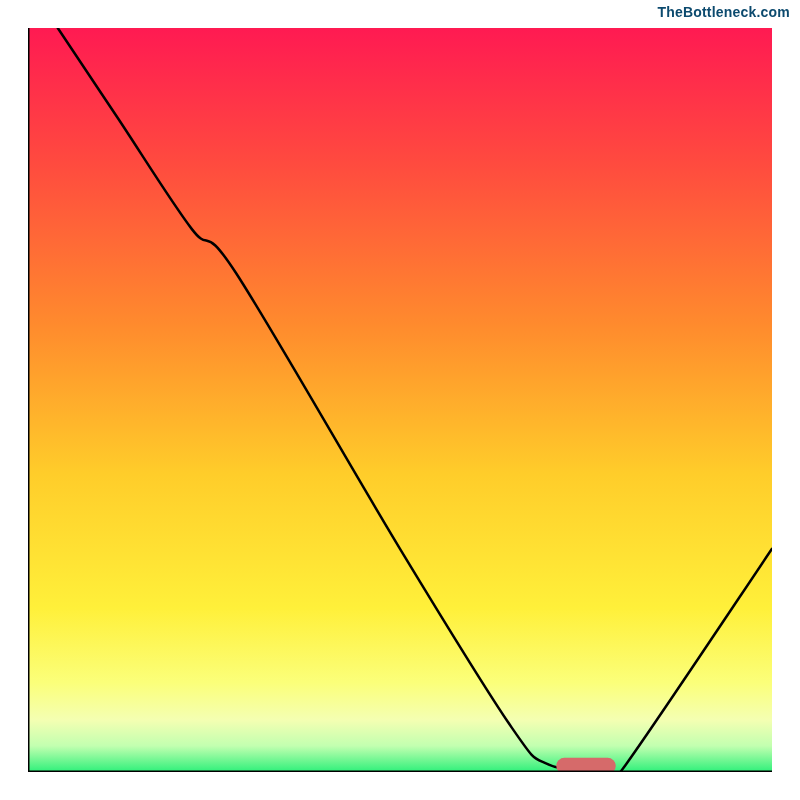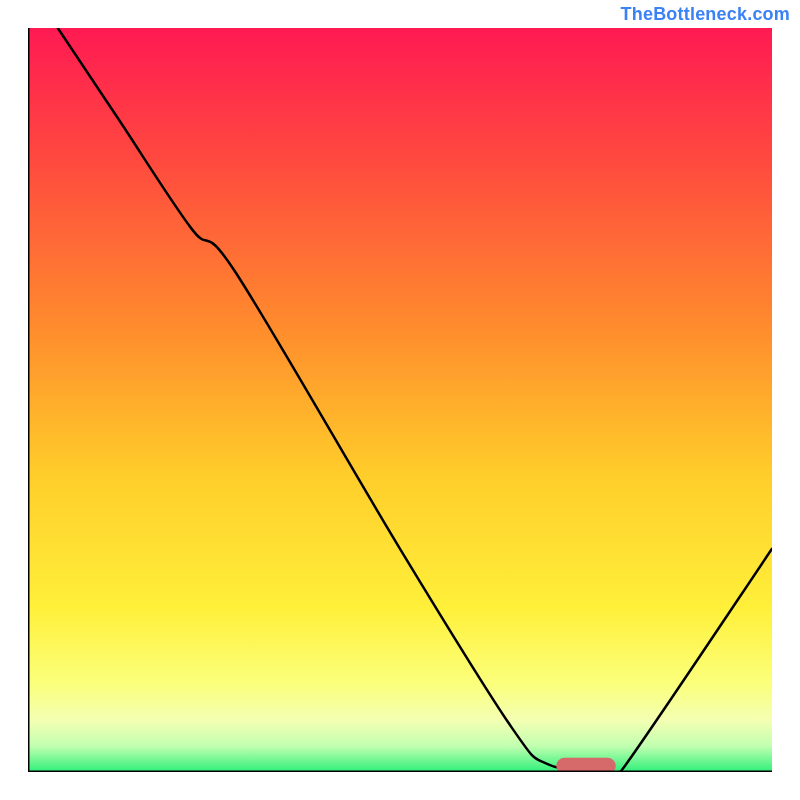--- a/index.html
+++ b/index.html
@@ -13,23 +13,23 @@
   }
   .stage {
     position: relative;
     width: 800px;
     height: 800px;
   }
   .watermark {
     position: absolute;
     top: 4px;
     right: 10px;
-    font-size: 18px;
+    font-size: 14px;
     font-weight: 600;
-    color: #3b82f6;
+    color: #0c4a6e;
     letter-spacing: 0.2px;
   }
   .plot-area {
     position: absolute;
     left: 28px;
     top: 28px;
     width: 744px;
     height: 744px;
     overflow: visible;
   }

